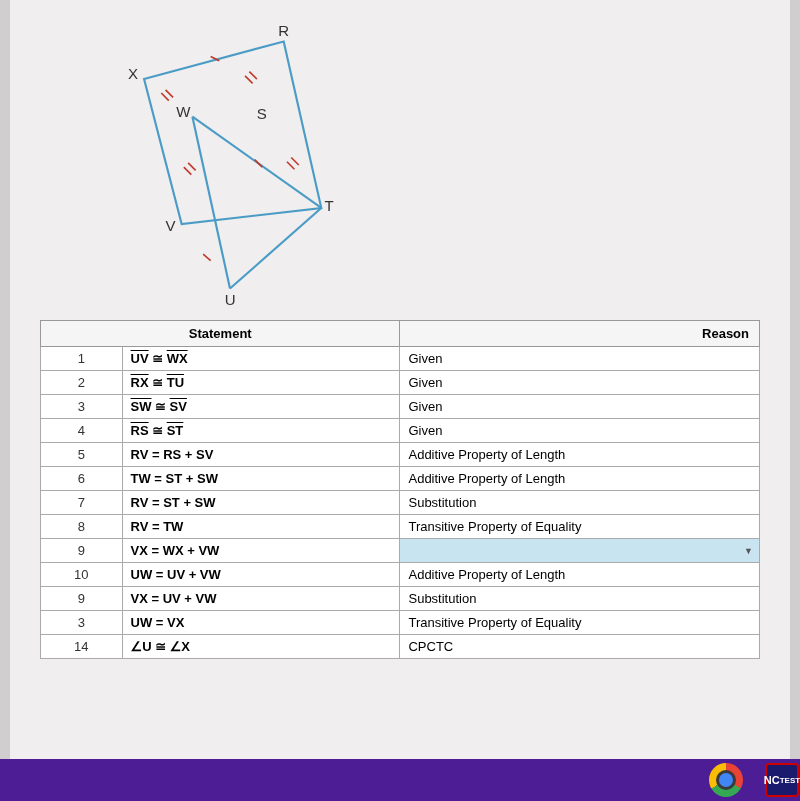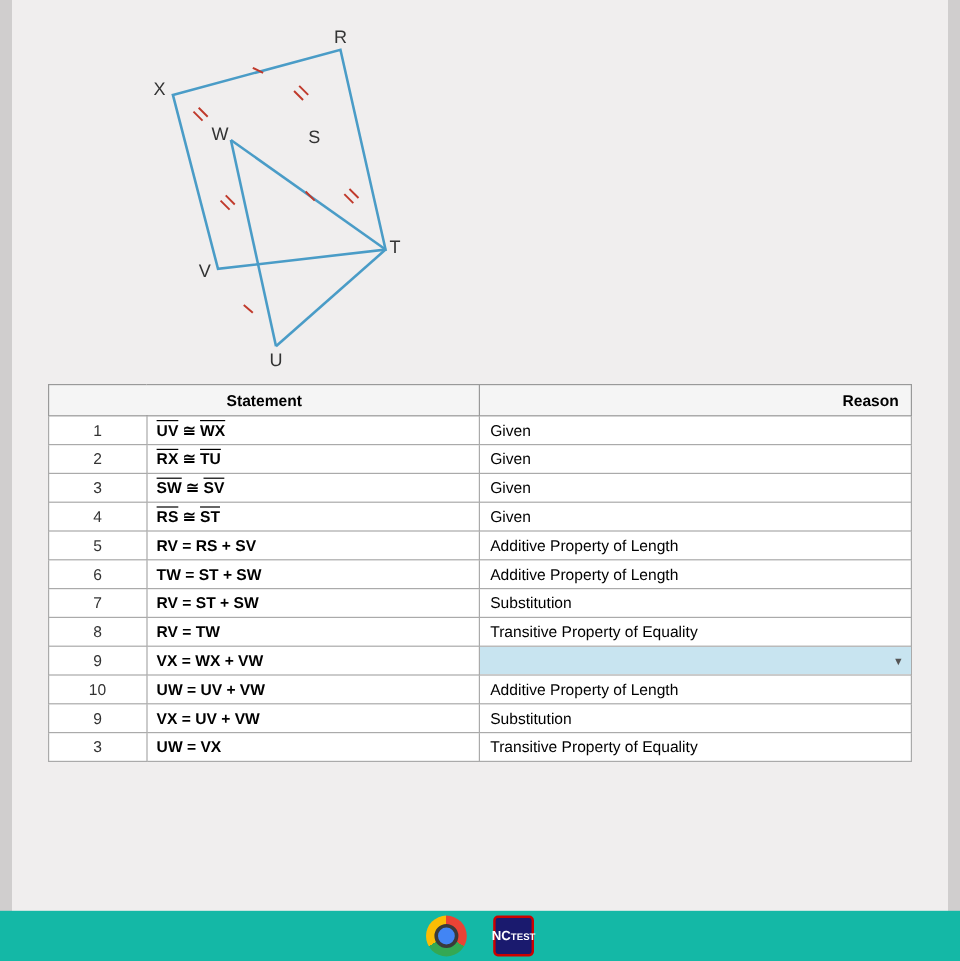--- a/index.html
+++ b/index.html
@@ -104,24 +104,24 @@
       color: #555;
     }
 
     
     .taskbar {
       position: absolute;
       bottom: 0;
       left: 0;
       width: 800px;
       height: 42px;
-      background: #14b8a6;
+      background: #4c1d95;
       display: flex;
       align-items: center;
-      justify-content: center;
+      justify-content: flex-end;
       gap: 20px;
     }
 
     .taskbar-icon {
       width: 36px;
       height: 36px;
       border-radius: 50%;
       display: flex;
       align-items: center;
       justify-content: center;
@@ -266,20 +266,25 @@
           <tr>
             <td class="num-cell">9</td>
             <td class="statement-cell">VX = UV + VW</td>
             <td class="reason-cell">Substitution</td>
           </tr>
           <tr>
             <td class="num-cell">3</td>
             <td class="statement-cell">UW = VX</td>
             <td class="reason-cell">Transitive Property of Equality</td>
           </tr>
+          <tr>
+            <td class="num-cell">14</td>
+            <td class="statement-cell">∠U ≅ ∠X</td>
+            <td class="reason-cell">CPCTC</td>
+          </tr>
         </tbody>
     </table>
   </div>
 
 </div>
 
 <div class="taskbar">
   <div class="taskbar-icon">
     <div class="chrome-icon"></div>
   </div>

